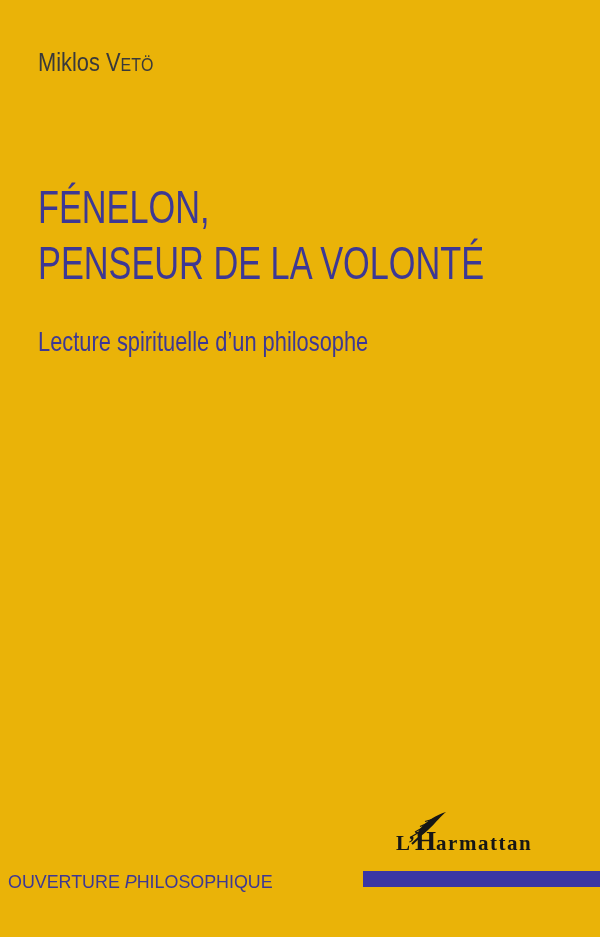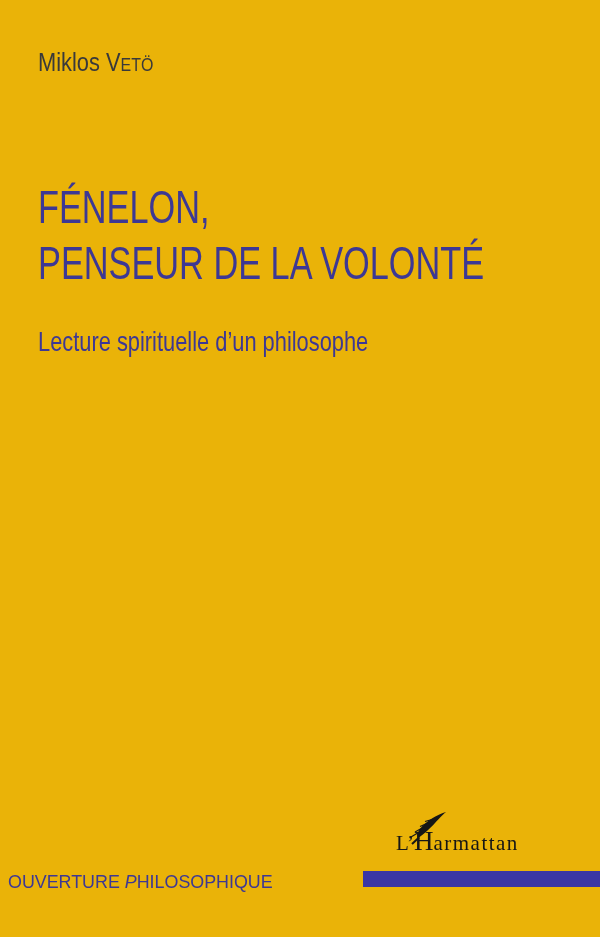--- a/index.html
+++ b/index.html
@@ -75,20 +75,21 @@
     left: 14px;
     top: -2px;
   }
   .logo-text {
     position: absolute;
     left: 0;
     bottom: 2px;
     font-family: "Liberation Serif", serif;
     white-space: nowrap;
     color: var(--logo_black, #161616);
+    font-weight: bold;
   }
   .logo-text .lp { font-size: 21px; }
   .logo-text .lh { font-size: 27px; }
   .logo-text .lr { font-size: 21px; letter-spacing: 1.5px; }
 
   
   .band {
     position: absolute;
     left: 363px;
     top: 871px;

